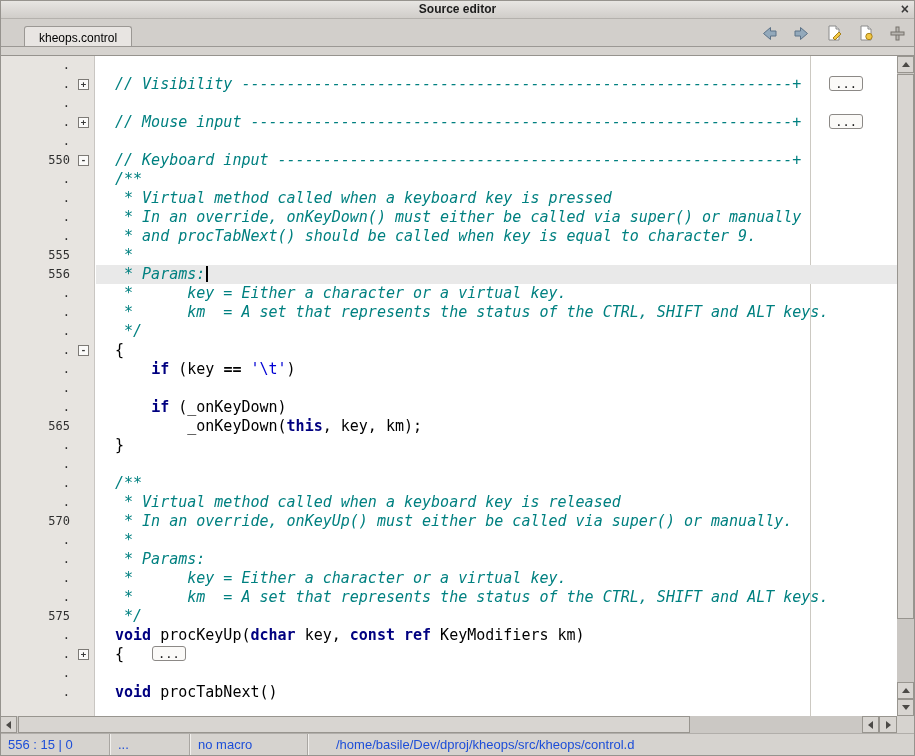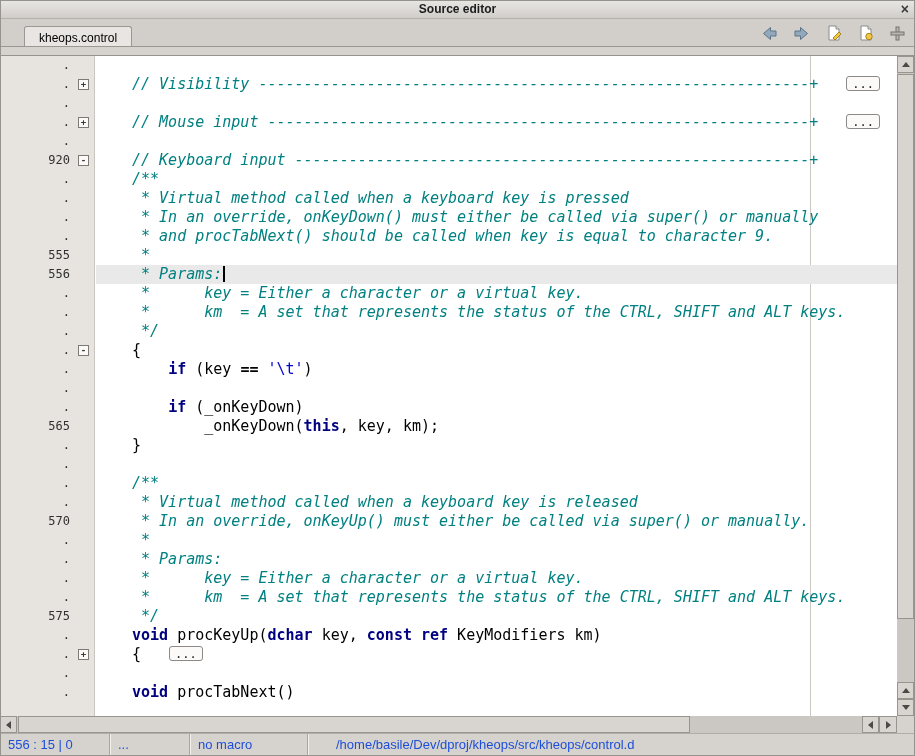--- a/index.html
+++ b/index.html
@@ -31,21 +31,21 @@
     border-right:1px solid #c9c6c2; box-sizing:border-box; }
   .margin-line { position:absolute; left:810px; top:0; width:1px; height:660px; background:var(--margin-line,#ccc9c2); }
   .lines { position:absolute; left:0; top:0; width:897px; }
   .row { position:relative; height:19px; white-space:pre; }
   .row.current::before { content:""; position:absolute; left:96px; right:0; top:0; bottom:0; background:var(--current-line,#e9e9e9); }
   .gutter-cell { position:absolute; left:0; top:0; width:70px; text-align:right;
     font-family:"DejaVu Sans Mono", monospace; font-size:12px; line-height:19px; color:#303030; }
   .fold-box { position:absolute; left:78px; top:4px; width:11px; height:11px; box-sizing:border-box;
     border:1px solid #7d7a76; background:#fbfaf9; font:bold 9px/9px "DejaVu Sans Mono", monospace;
     text-align:center; color:#3a3a3a; }
-  .code { position:absolute; left:132px; top:0; font-family:"DejaVu Sans Mono", monospace;
+  .code { position:absolute; left:115px; top:0; font-family:"DejaVu Sans Mono", monospace;
     font-size:15px; line-height:19px; color:#000; }
   .tok-c { color:var(--comment,#008080); font-style:italic; }
   .tok-k { color:var(--keyword,#000080); font-weight:bold; }
   .tok-s { color:var(--string,#0000d4); }
   .tok-o { font-weight:bold; color:#000; }
   .tok-p { color:#000; }
   .caret { display:inline-block; width:2px; height:16px; background:#000; margin-left:1px; vertical-align:-3px; }
   .ellipsis { display:inline-block; margin-left:28px; padding:0 5px; height:15px; line-height:12px;
     border:1px solid #8c8986; border-radius:3px; background:#fbfaf8; color:#222;
     font:12px "DejaVu Sans Mono", monospace; vertical-align:1px; box-sizing:border-box; }
@@ -126,21 +126,21 @@
 
 <div class="viewport">
   <div class="gutter-bg"></div>
   <div class="margin-line"></div>
   <div class="lines">
       <div class="row"><span class="gutter-cell">.</span><span class="code"></span></div>
       <div class="row"><span class="gutter-cell">.</span><span class="fold-box">+</span><span class="code"><span class="tok-c">// Visibility -------------------------------------------------------------+</span><span class="ellipsis">...</span></span></div>
       <div class="row"><span class="gutter-cell">.</span><span class="code"></span></div>
       <div class="row"><span class="gutter-cell">.</span><span class="fold-box">+</span><span class="code"><span class="tok-c">// Mouse input ------------------------------------------------------------+</span><span class="ellipsis">...</span></span></div>
       <div class="row"><span class="gutter-cell">.</span><span class="code"></span></div>
-      <div class="row"><span class="gutter-cell">920</span><span class="fold-box">-</span><span class="code"><span class="tok-c">// Keyboard input ---------------------------------------------------------+</span></span></div>
+      <div class="row"><span class="gutter-cell">550</span><span class="fold-box">-</span><span class="code"><span class="tok-c">// Keyboard input ---------------------------------------------------------+</span></span></div>
       <div class="row"><span class="gutter-cell">.</span><span class="code"><span class="tok-c">/**</span></span></div>
       <div class="row"><span class="gutter-cell">.</span><span class="code"><span class="tok-c"> * Virtual method called when a keyboard key is pressed</span></span></div>
       <div class="row"><span class="gutter-cell">.</span><span class="code"><span class="tok-c"> * In an override, onKeyDown() must either be called via super() or manually</span></span></div>
       <div class="row"><span class="gutter-cell">.</span><span class="code"><span class="tok-c"> * and procTabNext() should be called when key is equal to character 9.</span></span></div>
       <div class="row"><span class="gutter-cell">555</span><span class="code"><span class="tok-c"> *</span></span></div>
       <div class="row current"><span class="gutter-cell">556</span><span class="code"><span class="tok-c"> * Params:</span><span class="caret"></span></span></div>
       <div class="row"><span class="gutter-cell">.</span><span class="code"><span class="tok-c"> *      key = Either a character or a virtual key.</span></span></div>
       <div class="row"><span class="gutter-cell">.</span><span class="code"><span class="tok-c"> *      km  = A set that represents the status of the CTRL, SHIFT and ALT keys.</span></span></div>
       <div class="row"><span class="gutter-cell">.</span><span class="code"><span class="tok-c"> */</span></span></div>
       <div class="row"><span class="gutter-cell">.</span><span class="fold-box">-</span><span class="code"><span class="tok-p">{</span></span></div>

